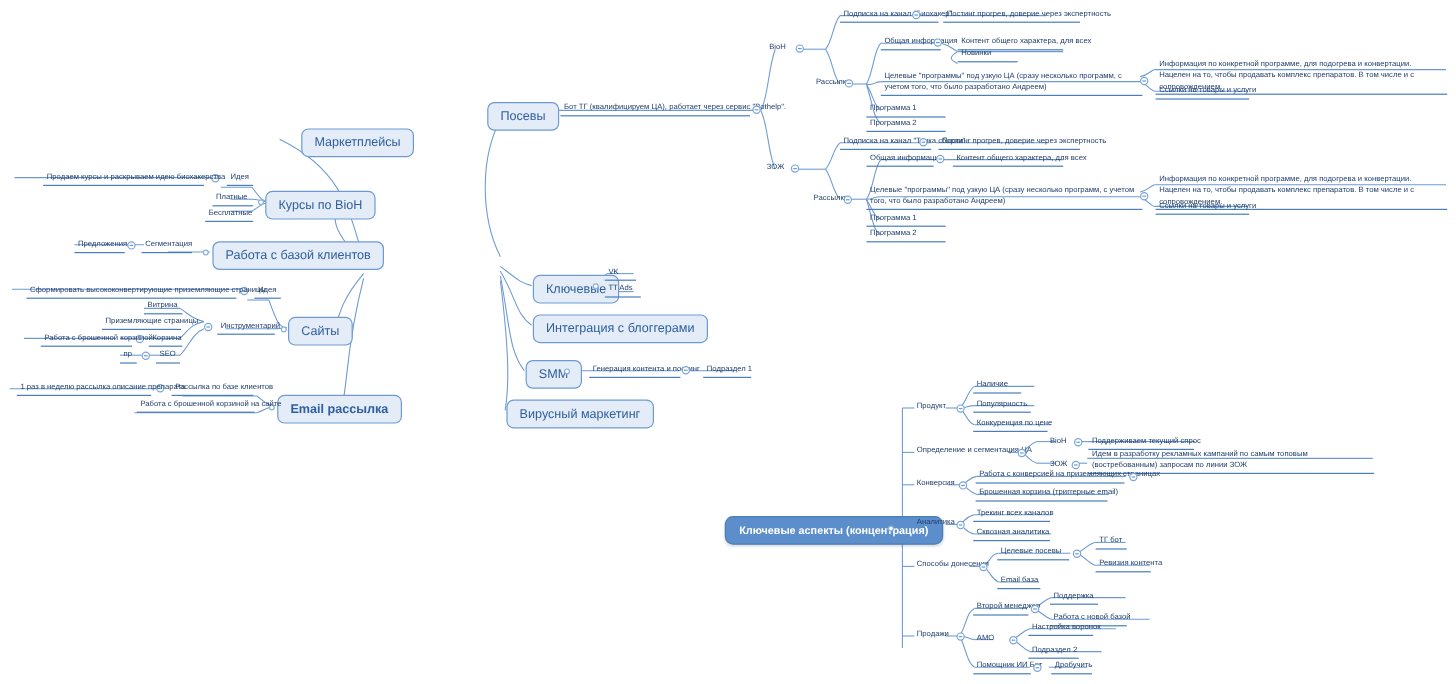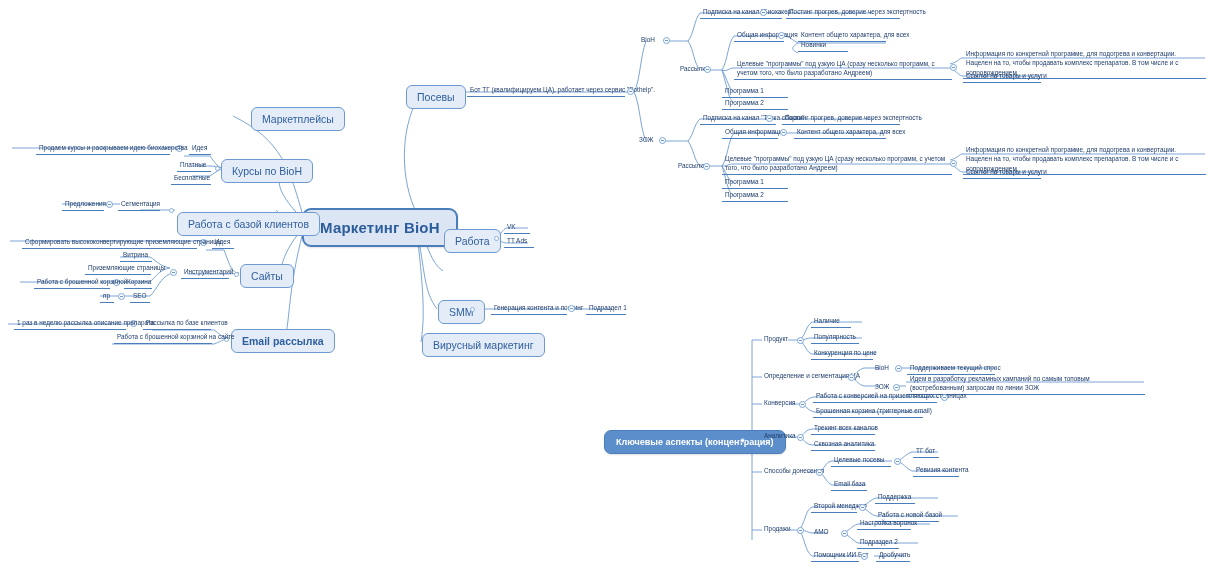--- a/index.html
+++ b/index.html
@@ -206,32 +206,32 @@
       <path d="M812 533 L 828 533"></path>
       <path d="M844 533 C 852 528 852 526 858 524"></path>
       <path d="M844 533 C 852 538 852 540 858 543"></path>
       <path d="M858 524 L 930 524"></path>
       <path d="M858 543 L 918 543"></path>
       <path d="M812 556 L 858 556"></path>
       <path d="M874 556 L 906 556"></path>
     </g>
   </svg>
 
-  <div class="node center" style="left:302px;top:208px;">Маркетинг BioH</div>
 
   <div class="node center2" style="left:604px;top:430px;">Ключевые аспекты (концентрация)</div>
 
   <div class="node main" style="left:406px;top:85px;">Посевы</div>
-  <div class="node main" style="left:444px;top:229px;">Работа</div>
+  <div class="node main" style="left:444px;top:229px;">Ключевые</div>
+  <div class="node main" style="left:444px;top:262px;">Интеграция с блоггерами</div>
   <div class="node main" style="left:438px;top:300px;">SMM</div>
   <div class="node main" style="left:422px;top:333px;">Вирусный маркетинг</div>
 
   <div class="node main" style="left:233px;top:107px;margin-left:18px;">Маркетплейсы</div>
   <div class="node main" style="left:221px;top:159px;">Курсы по BioH</div>
-  <div class="node main" style="left:177px;top:212px;">Работа с базой клиентов</div>
+  <div class="node main" style="left:177px;top:201px;">Работа с базой клиентов</div>
   <div class="node main" style="left:240px;top:264px;">Сайты</div>
   <div class="node main" style="left:231px;top:329px;font-weight:bold;">Email рассылка</div>
 
   <div class="node leaf" style="left:467px;top:84px;width:158px;">Бот ТГ (квалифицируем ЦА), работает через сервис "Bothelp".</div>
   <div class="toggle" style="left:627px;top:88px;"></div>
 
   <div class="node leaf nb" style="left:638px;top:34px;">BioH</div>
   <div class="toggle" style="left:663px;top:37px;"></div>
 
   <div class="node leaf nb" style="left:636px;top:134px;">ЗОЖ</div>

